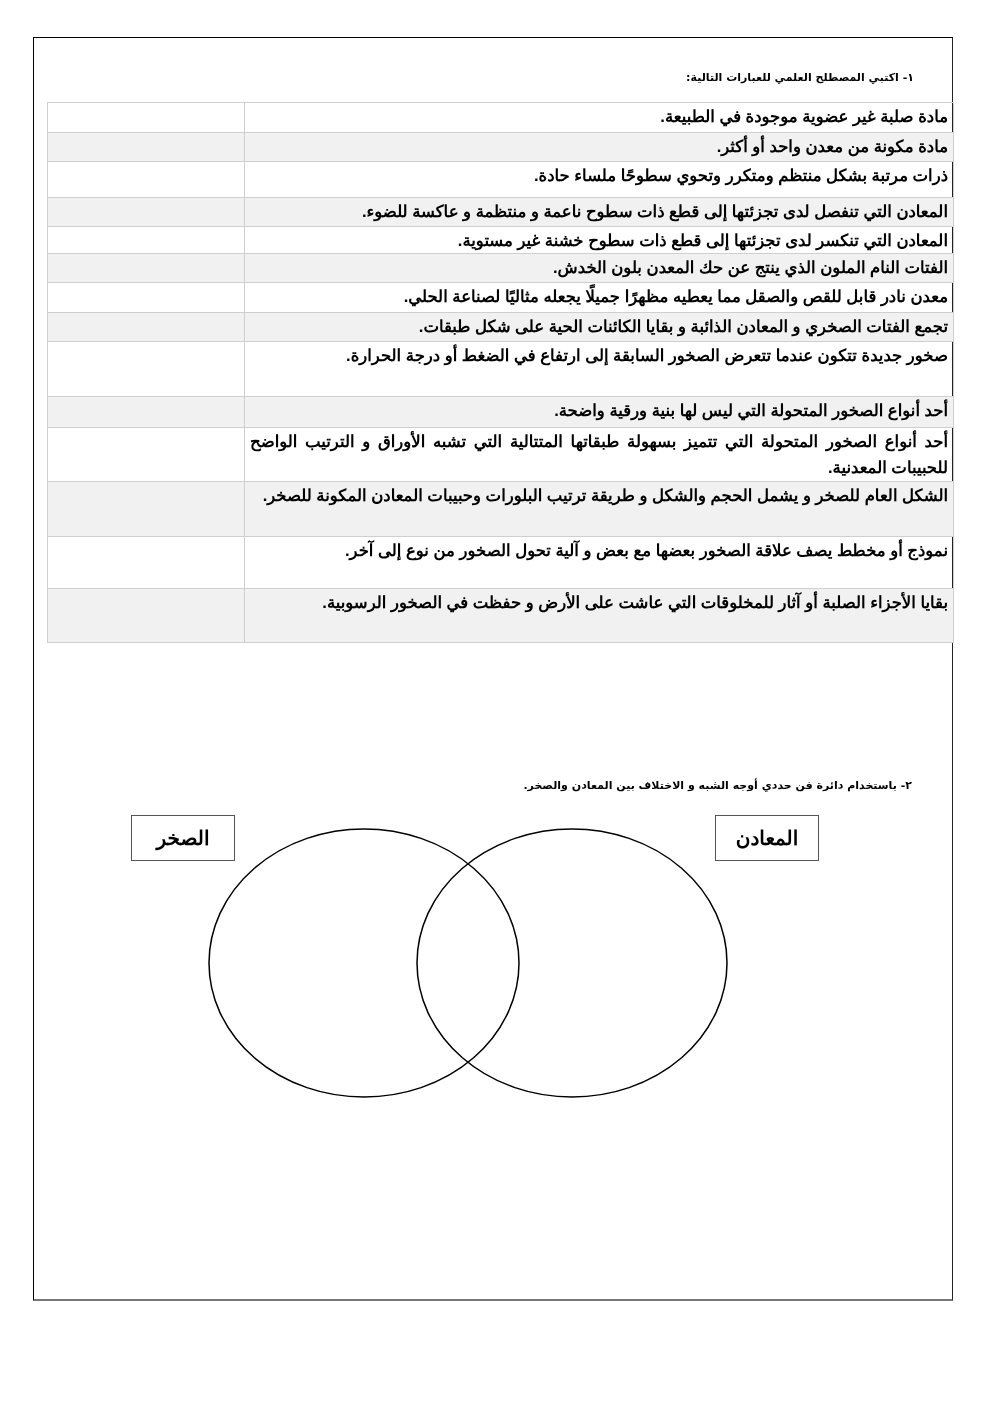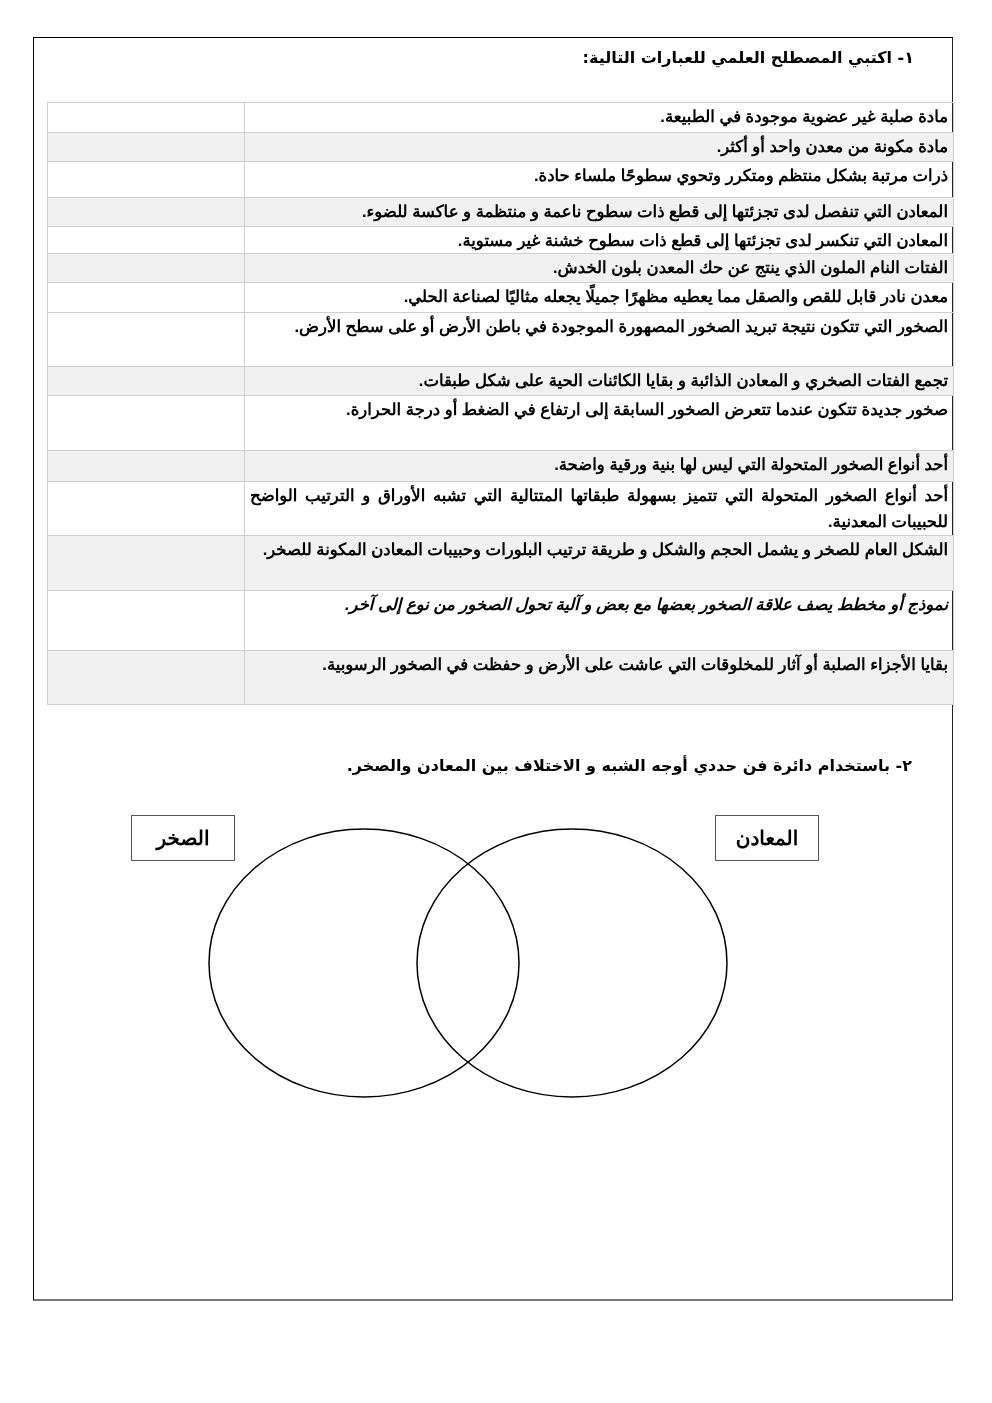--- a/index.html
+++ b/index.html
@@ -1,22 +1,22 @@
 <!DOCTYPE html>
 <html><head>
 <meta charset="utf-8">
 <style>
   html, body { margin: 0; padding: 0; background: #ffffff; }
   body { width: 992px; height: 1403px; position: relative; overflow: hidden;
          font-family: "DejaVu Sans", "Liberation Sans", sans-serif; color: #000; }
   .frame { position: absolute; left: 33px; top: 37px; width: 920px; height: 1264px;
            border-left: 1.5px solid #000; border-top: 1px solid #000;
            border-right: 1.5px solid #222; border-bottom: 2px solid #777; box-sizing: border-box; }
-  .q-title { position: absolute; direction: rtl; font-weight: bold; font-size: 16px; white-space: nowrap;
-             font-family: "DejaVu Sans", sans-serif; }
+  .q-title { position: absolute; direction: rtl; font-weight: bold; font-size: 11px; white-space: nowrap;
+             font-family: "DejaVu Sans", sans-serif; margin-top: 23px; }
   .q1-title { right: 78px; top: 48px; }
   .q2-title { right: 80px; top: 756px; text-align: center; }
   table.terms { position: absolute; left: 47px; top: 102px; width: 897px; border-collapse: collapse;
                 direction: rtl; table-layout: fixed; }
   table.terms td { border: 1.5px solid #cfcfcf; padding: 0 5px; vertical-align: top;
                    font-family: "Liberation Sans", sans-serif; font-weight: bold; font-size: 16.5px;
                    line-height: 26px; text-align: justify; }
   table.terms td.def { width: 698px; }
   table.terms td.ans { width: 186px; }
   table.terms tr.alt td { background: #f1f1f1; }
@@ -57,45 +57,41 @@
         <td class="ans"></td>
       </tr>
       <tr class="alt" style="height: 29px;">
         <td class="def">الفتات النام الملون الذي ينتج عن حك المعدن بلون الخدش.</td>
         <td class="ans"></td>
       </tr>
       <tr style="height: 30px;">
         <td class="def">معدن نادر قابل للقص والصقل مما يعطيه مظهرًا جميلًا يجعله مثاليًا لصناعة الحلي.</td>
         <td class="ans"></td>
       </tr>
-      <tr style="height: 54px;">
-        <td class="def">الصخور التي تتكون نتيجة تبريد الصخور المصهورة الموجودة في باطن الأرض أو على سطح الأرض.</td>
-        <td class="ans"></td>
-      </tr>
       <tr class="alt" style="height: 29px;">
         <td class="def">تجمع الفتات الصخري و المعادن الذائبة و بقايا الكائنات الحية على شكل طبقات.</td>
         <td class="ans"></td>
       </tr>
       <tr style="height: 55px;">
         <td class="def">صخور جديدة تتكون عندما تتعرض الصخور السابقة إلى ارتفاع في الضغط أو درجة الحرارة.</td>
         <td class="ans"></td>
       </tr>
       <tr class="alt" style="height: 31px; padding-left: 39px;">
         <td class="def">أحد أنواع الصخور المتحولة التي ليس لها بنية ورقية واضحة.</td>
         <td class="ans"></td>
       </tr>
       <tr style="height: 54px;">
         <td class="def">أحد أنواع الصخور المتحولة التي تتميز بسهولة طبقاتها المتتالية التي تشبه الأوراق و الترتيب الواضح للحبيبات المعدنية.</td>
         <td class="ans"></td>
       </tr>
       <tr class="alt" style="height: 55px;">
         <td class="def">الشكل العام للصخر و يشمل الحجم والشكل و طريقة ترتيب البلورات وحبيبات المعادن المكونة للصخر.</td>
         <td class="ans"></td>
       </tr>
-      <tr style="height: 60px; font-style: italic;">
+      <tr style="height: 52px;">
         <td class="def">نموذج أو مخطط يصف علاقة الصخور بعضها مع بعض و آلية تحول الصخور من نوع إلى آخر.</td>
         <td class="ans"></td>
       </tr>
       <tr class="alt" style="height: 54px;">
         <td class="def">بقايا الأجزاء الصلبة أو آثار للمخلوقات التي عاشت على الأرض و حفظت في الصخور الرسوبية.</td>
         <td class="ans"></td>
       </tr>
     </tbody>
 </table>
 

